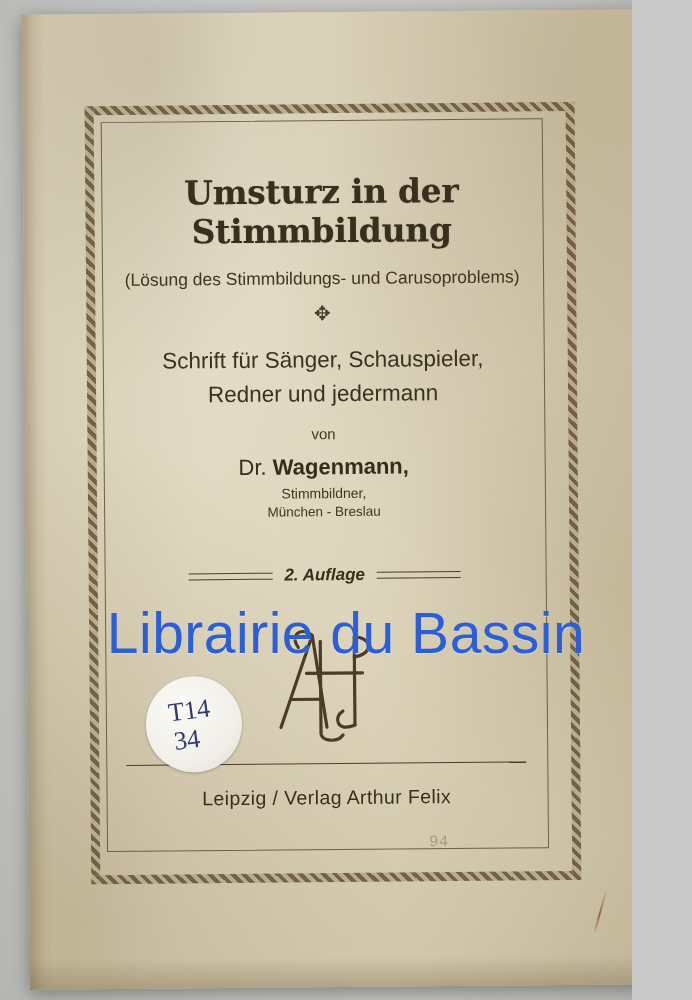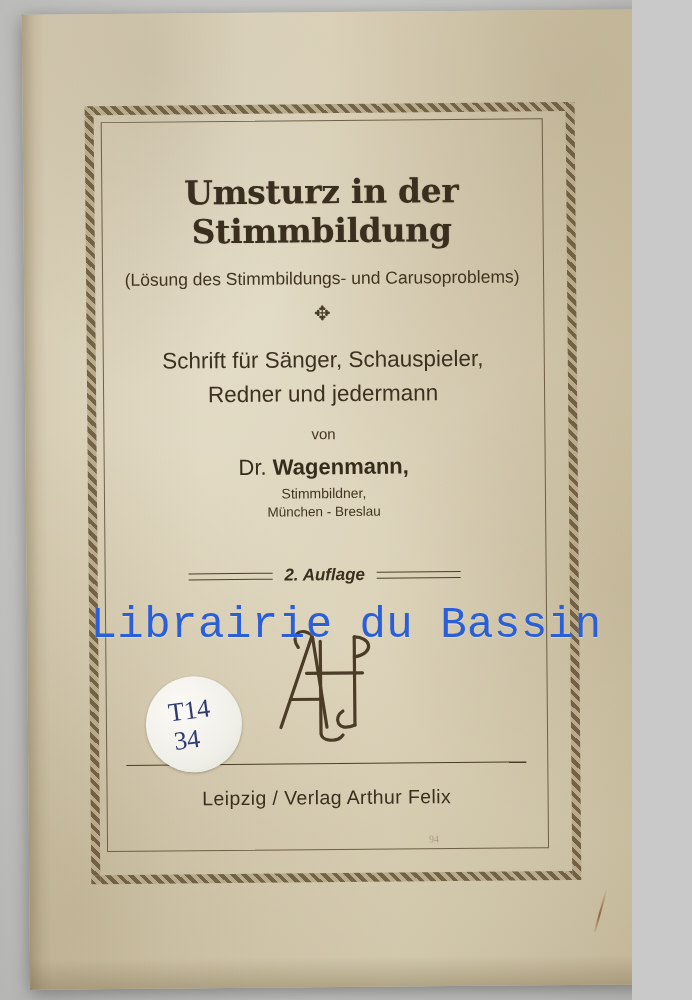--- a/index.html
+++ b/index.html
@@ -225,44 +225,44 @@
   .sticker-text span:first-child { margin-left: -6px; }
   .sticker-text span:last-child { margin-right: 18px; margin-top: 2px; }
 
   
   .watermark {
     position: absolute;
     left: 0;
     top: 600px;
     width: 692px;
     text-align: center;
-    font-family: Liberation Mono, monospace;
-    font-size: 44px;
+    font-family: Liberation Sans, sans-serif;
+    font-size: 57px;
     color: #2a5fd8;
     letter-spacing: 0.5px;
     text-shadow: 0 1px 1px rgba(255,255,255,0.35);
     pointer-events: none;
   }
 
   
   .pencil-mark {
     position: absolute;
     right: 68px;
     bottom: 52px;
     width: 2px;
     height: 44px;
     background: linear-gradient(180deg, rgba(120,60,40,0) 0%, rgba(130,70,45,0.75) 60%, rgba(130,70,45,0.1) 100%);
     transform: rotate(16deg);
   }
   .faint-stamp {
     position: absolute;
     left: 400px;
     top: 822px;
-    font-family: Liberation Serif, serif;
-    font-size: 10px;
+    font-family: Liberation Mono, monospace;
+    font-size: 16px;
     color: rgba(90,70,45,0.35);
   }
 </style>
 </head>
 <body>
 
 <div class="photo">
 
   <div class="booklet">
     <div class="spine-edge"></div>

